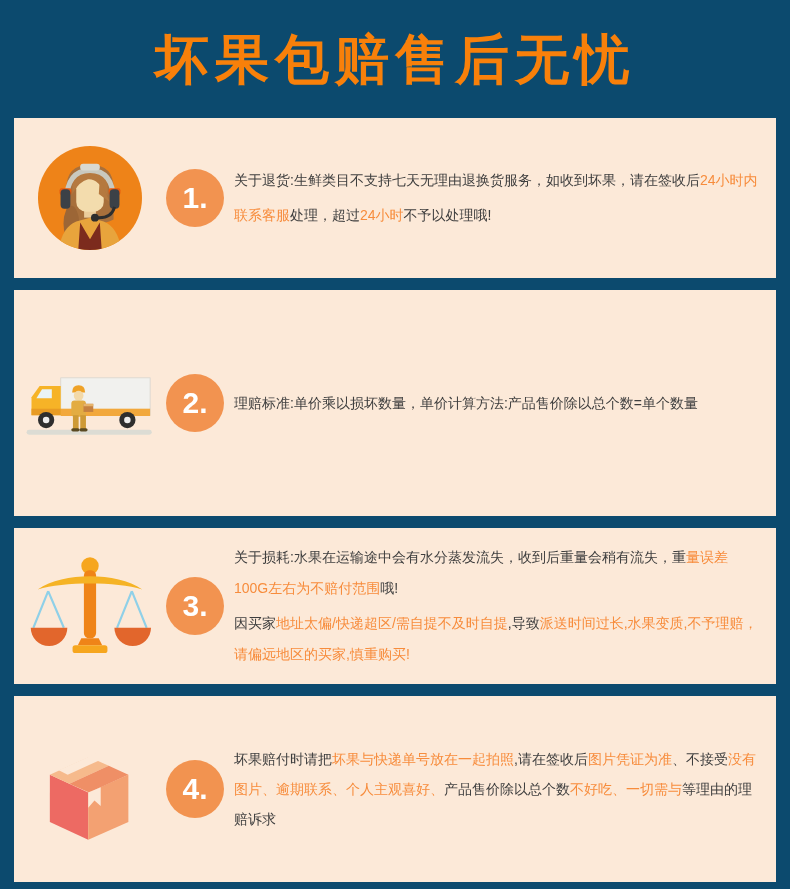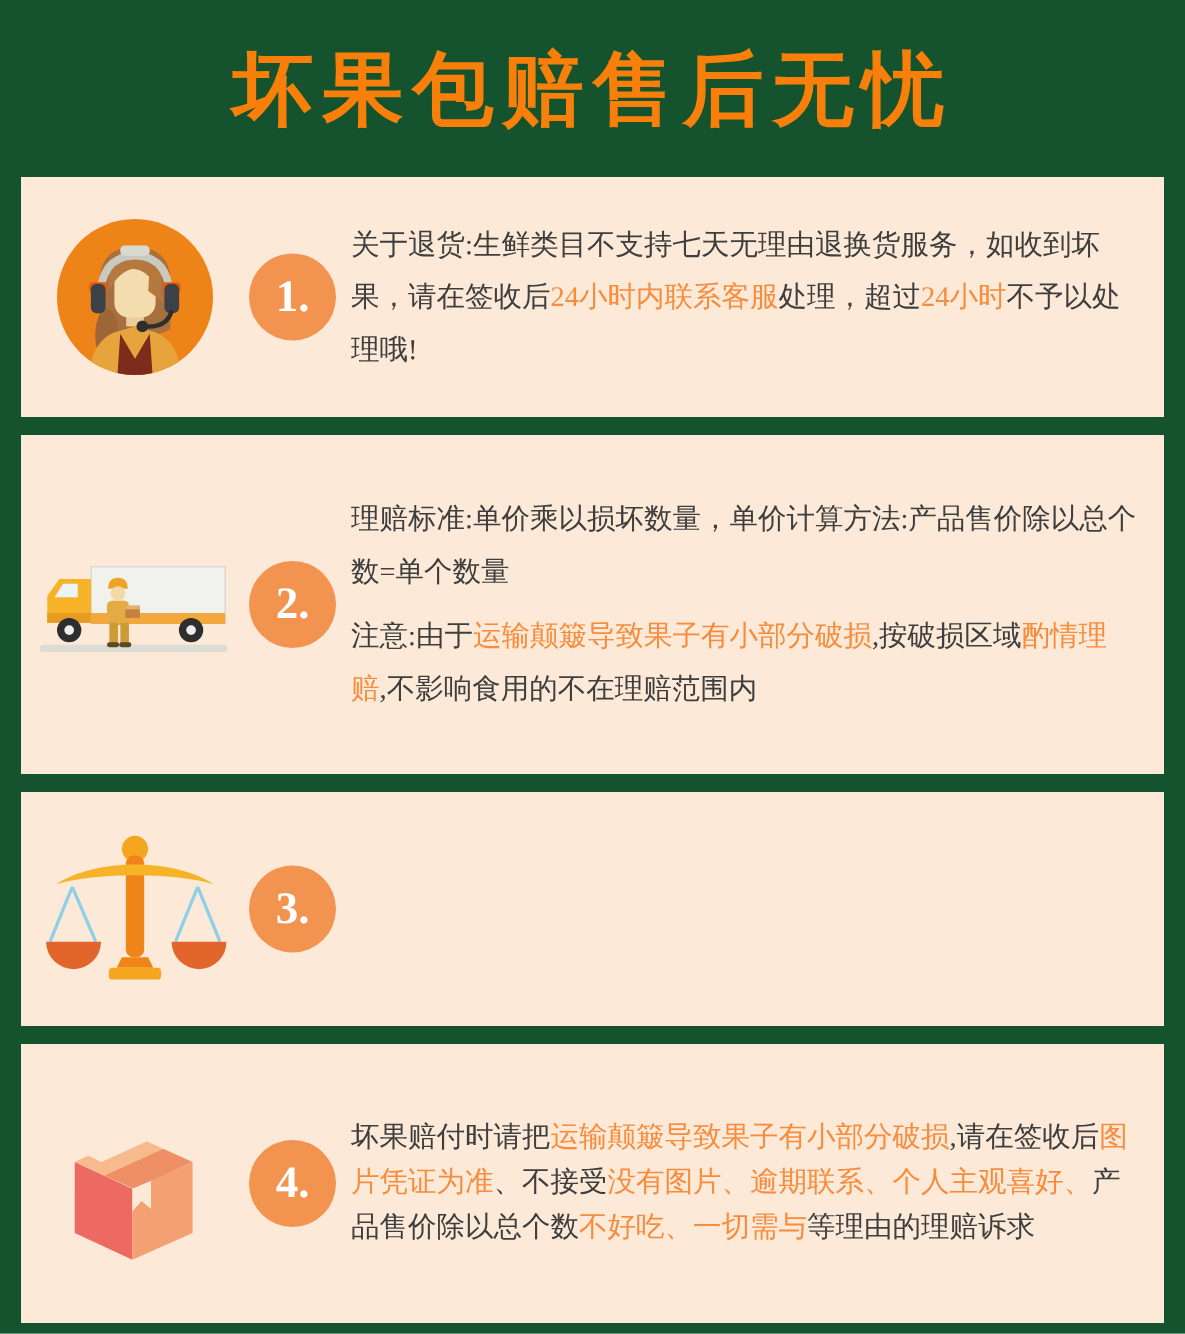--- a/index.html
+++ b/index.html
@@ -1,21 +1,21 @@
 <!DOCTYPE html>
 <html><head>
 <meta charset="utf-8">
 <style>
   * { margin:0; padding:0; box-sizing:border-box; }
   html,body { background:#ffffff; }
   body {
     width:790px; height:889px; overflow:hidden;
     font-family:"Liberation Sans","DejaVu Sans",sans-serif;
   }
-  .page { width:790px; height:889px; background:#14532d;font-family:Liberation Serif, serif; }
+  .page { width:790px; height:889px; background:#0c4a6e; }
 
   .title {
     height:118px; display:flex; align-items:center; justify-content:center;
     color:#F8800A; font-size:54px; font-weight:bold; letter-spacing:6px;
     padding-top:2px;
   }
 
   .card {
     margin:0 14px 12px 14px;
     background:#FCE9D8;
@@ -31,21 +31,21 @@
     width:152px; min-width:152px; display:flex;
     align-items:center; justify-content:center;
   }
   .badge {
     width:58px; height:58px; min-width:58px; border-radius:50%;
     background:#F29350; color:#ffffff;
     display:flex; align-items:center; justify-content:center;
     font-size:30px; font-weight:bold; line-height:1;
     margin-right:10px;
   }
-  .text-col { flex:1; color:#3E3E3E; font-size:19px; }
+  .text-col { flex:1; color:#3E3E3E; font-size:14px; }
   .sec1 .text-col p { line-height:35px; }
   .sec2 .text-col p { line-height:35px; }
   .sec3 .text-col p { line-height:31px; }
   .sec4 .text-col p { line-height:30px; }
   .hl { color:#F78C3C; }
   .mt8 { margin-top:8px; }
   .mt4 { margin-top:4px; }
 </style>
 </head>
 <body>
@@ -109,51 +109,54 @@
         <rect x="72" y="48" width="12" height="3" fill="#E6B36A"></rect>
         <rect x="59" y="62" width="7" height="17" fill="#CE9A36"></rect>
         <rect x="68" y="62" width="7" height="17" fill="#CE9A36"></rect>
         <rect x="57" y="78" width="10" height="4" rx="2" fill="#5A4A22"></rect>
         <rect x="67" y="78" width="10" height="4" rx="2" fill="#5A4A22"></rect>
       </svg>
     </div>
     <div class="badge">2.</div>
     <div class="text-col">
       <p><span>理赔标准:单价乘以损坏数量，单价计算方法:产品售价除以总个数=单个数量</span></p>
-      <p class="mt8"><span>注意:由于</span><span class="hl">运输颠簸导致果子有小部分破损</span><span>,按破损区域</span><span class="hl">酌情理赔</span><span>,不影响食用的不在理赔范围内</span></p>
     </div>
   </section>
 
   <section class="card sec3">
     <div class="icon-col">
       <svg width="122" height="118" viewBox="0 0 140 122">
         <circle cx="70" cy="15" r="10" fill="#F6A61E"></circle>
         <rect x="63" y="20" width="14" height="78" rx="6" fill="#EF8418"></rect>
         <path d="M10,42 C40,22 100,22 130,42 C100,33 40,33 10,42 Z" fill="#F5B325"></path>
         <path d="M22,44 L5,86 M22,44 L40,86" stroke="#8FD0E8" stroke-width="2.5" fill="none"></path>
         <path d="M118,44 L101,86 M118,44 L135,86" stroke="#8FD0E8" stroke-width="2.5" fill="none"></path>
         <path d="M2,86 A21,21 0 0 0 44,86 Z" fill="#E2662C"></path>
         <path d="M98,86 A21,21 0 0 0 140,86 Z" fill="#E2662C"></path>
         <path d="M60,98 L80,98 L84,106 L56,106 Z" fill="#EF8418"></path>
         <rect x="50" y="106" width="40" height="9" rx="3" fill="#F6A61E"></rect>
       </svg>
     </div>
     <div class="badge">3.</div>
+    <div class="text-col">
+      <p><span>关于损耗:水果在运输途中会有水分蒸发流失，收到后重量会稍有流失，重</span><span class="hl">量误差100G左右为不赔付范围</span><span>哦!</span></p>
+      <p class="mt4"><span>因买家</span><span class="hl">地址太偏/快递超区/需自提不及时自提</span><span>,导致</span><span class="hl">派送时间过长,水果变质,不予理赔，请偏远地区的买家,慎重购买!</span></p>
+    </div>
   </section>
 
   <section class="card sec4">
     <div class="icon-col">
       <svg width="116" height="112" viewBox="0 0 130 122">
         <polygon points="20,45 63,65 63,118 20,98" fill="#ED6A63"></polygon>
         <polygon points="63,65 108,45 108,98 63,118" fill="#F3A172"></polygon>
         <polygon points="20,45 64,25 86,35 42,55" fill="#F6BA8C"></polygon>
         <polygon points="42,55 86,35 108,45 64,65" fill="#EF8F66"></polygon>
         <polygon points="30,40 74,20 84,25 40,45" fill="#FCE9D8"></polygon>
         <polygon points="63,65 77,59 77,80 70,74 63,82" fill="#FCE9D8"></polygon>
       </svg>
     </div>
     <div class="badge">4.</div>
     <div class="text-col">
-      <p><span>坏果赔付时请把</span><span class="hl">运输颠簸导致果子有小部分破损</span><span>,请在签收后</span><span class="hl">图片凭证为准</span><span>、不接受</span><span class="hl">没有图片、逾期联系、个人主观喜好、</span><span>产品售价除以总个数</span><span class="hl">不好吃、一切需与</span><span>等理由的理赔诉求</span></p>
+      <p><span>坏果赔付时请把</span><span class="hl">坏果与快递单号放在一起拍照</span><span>,请在签收后</span><span class="hl">图片凭证为准</span><span>、不接受</span><span class="hl">没有图片、逾期联系、个人主观喜好、</span><span>产品售价除以总个数</span><span class="hl">不好吃、一切需与</span><span>等理由的理赔诉求</span></p>
     </div>
   </section>
 
 </div>
 
 </body></html>

